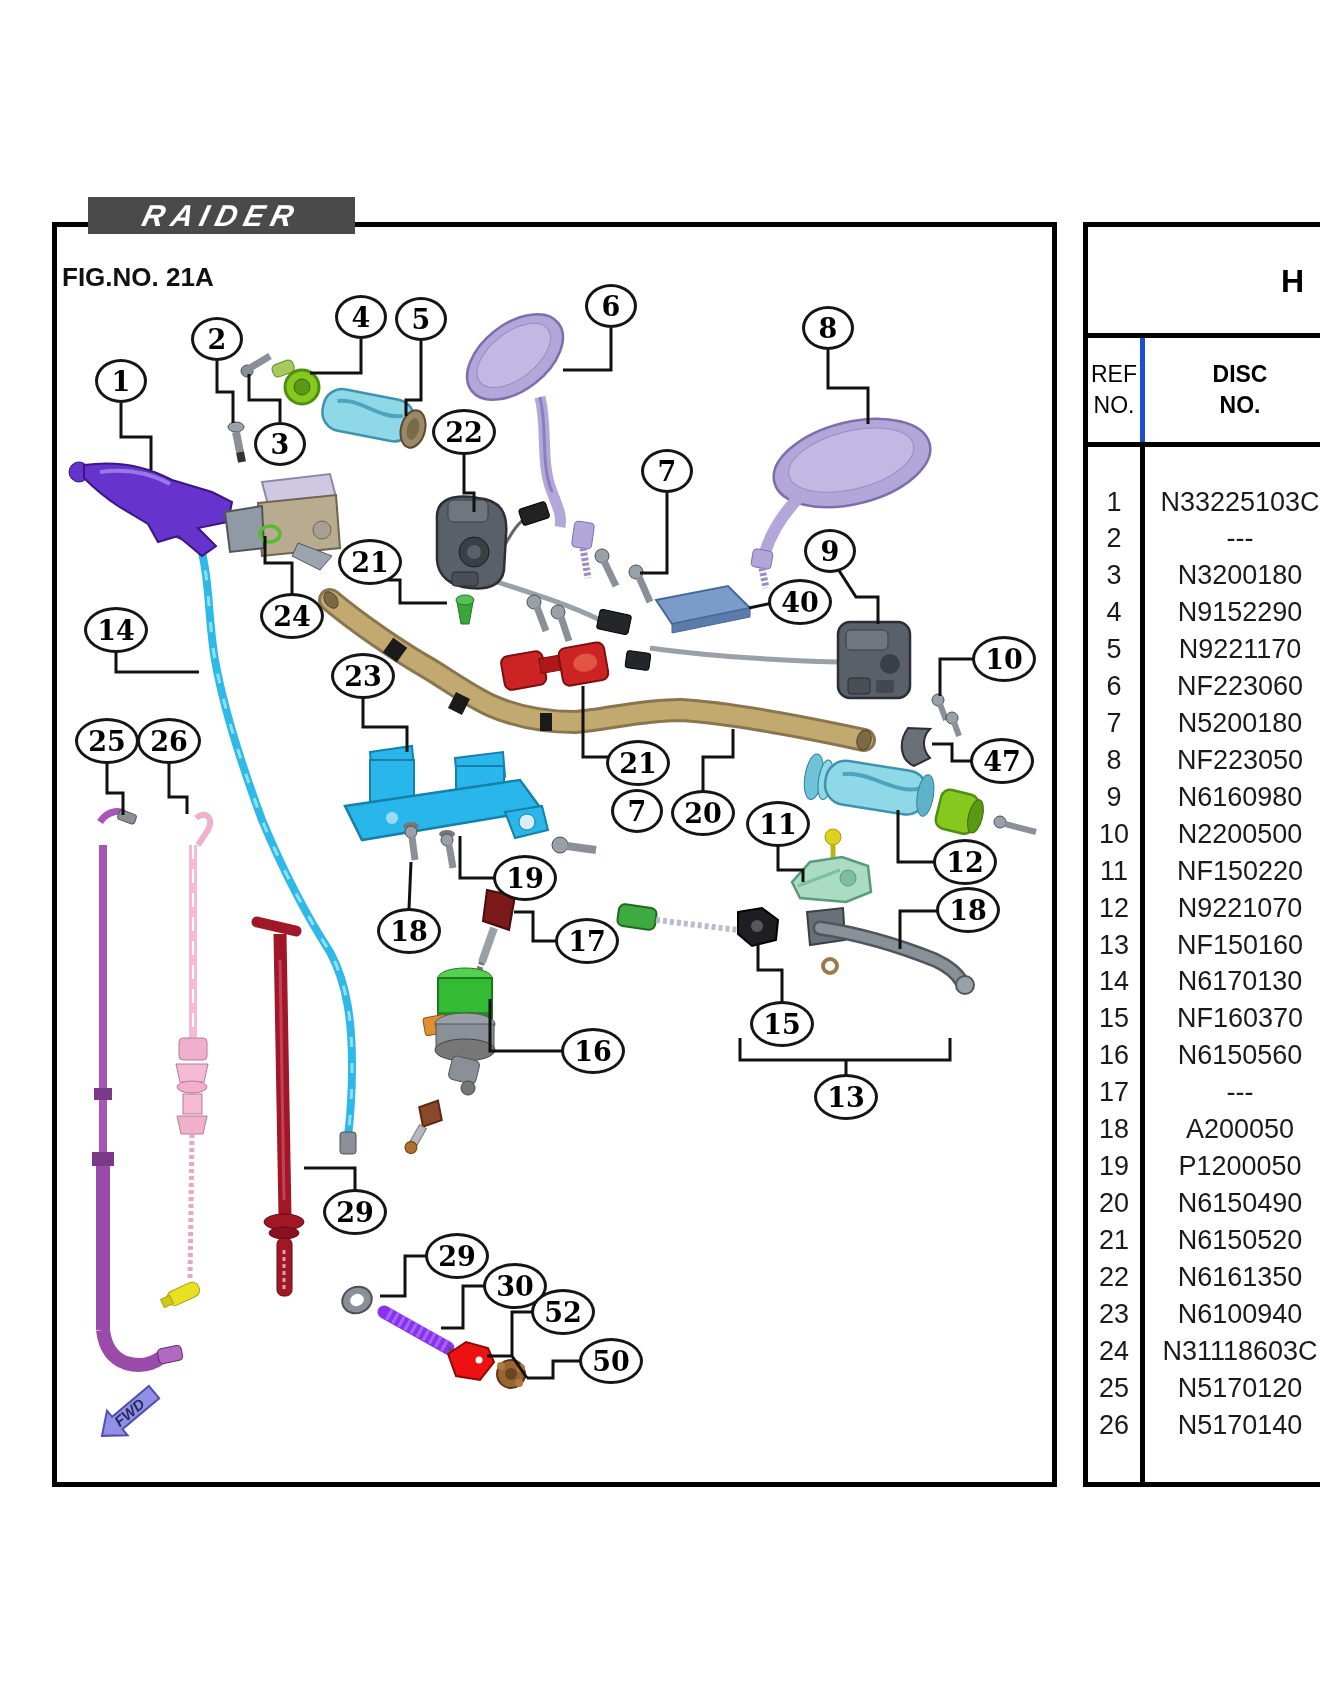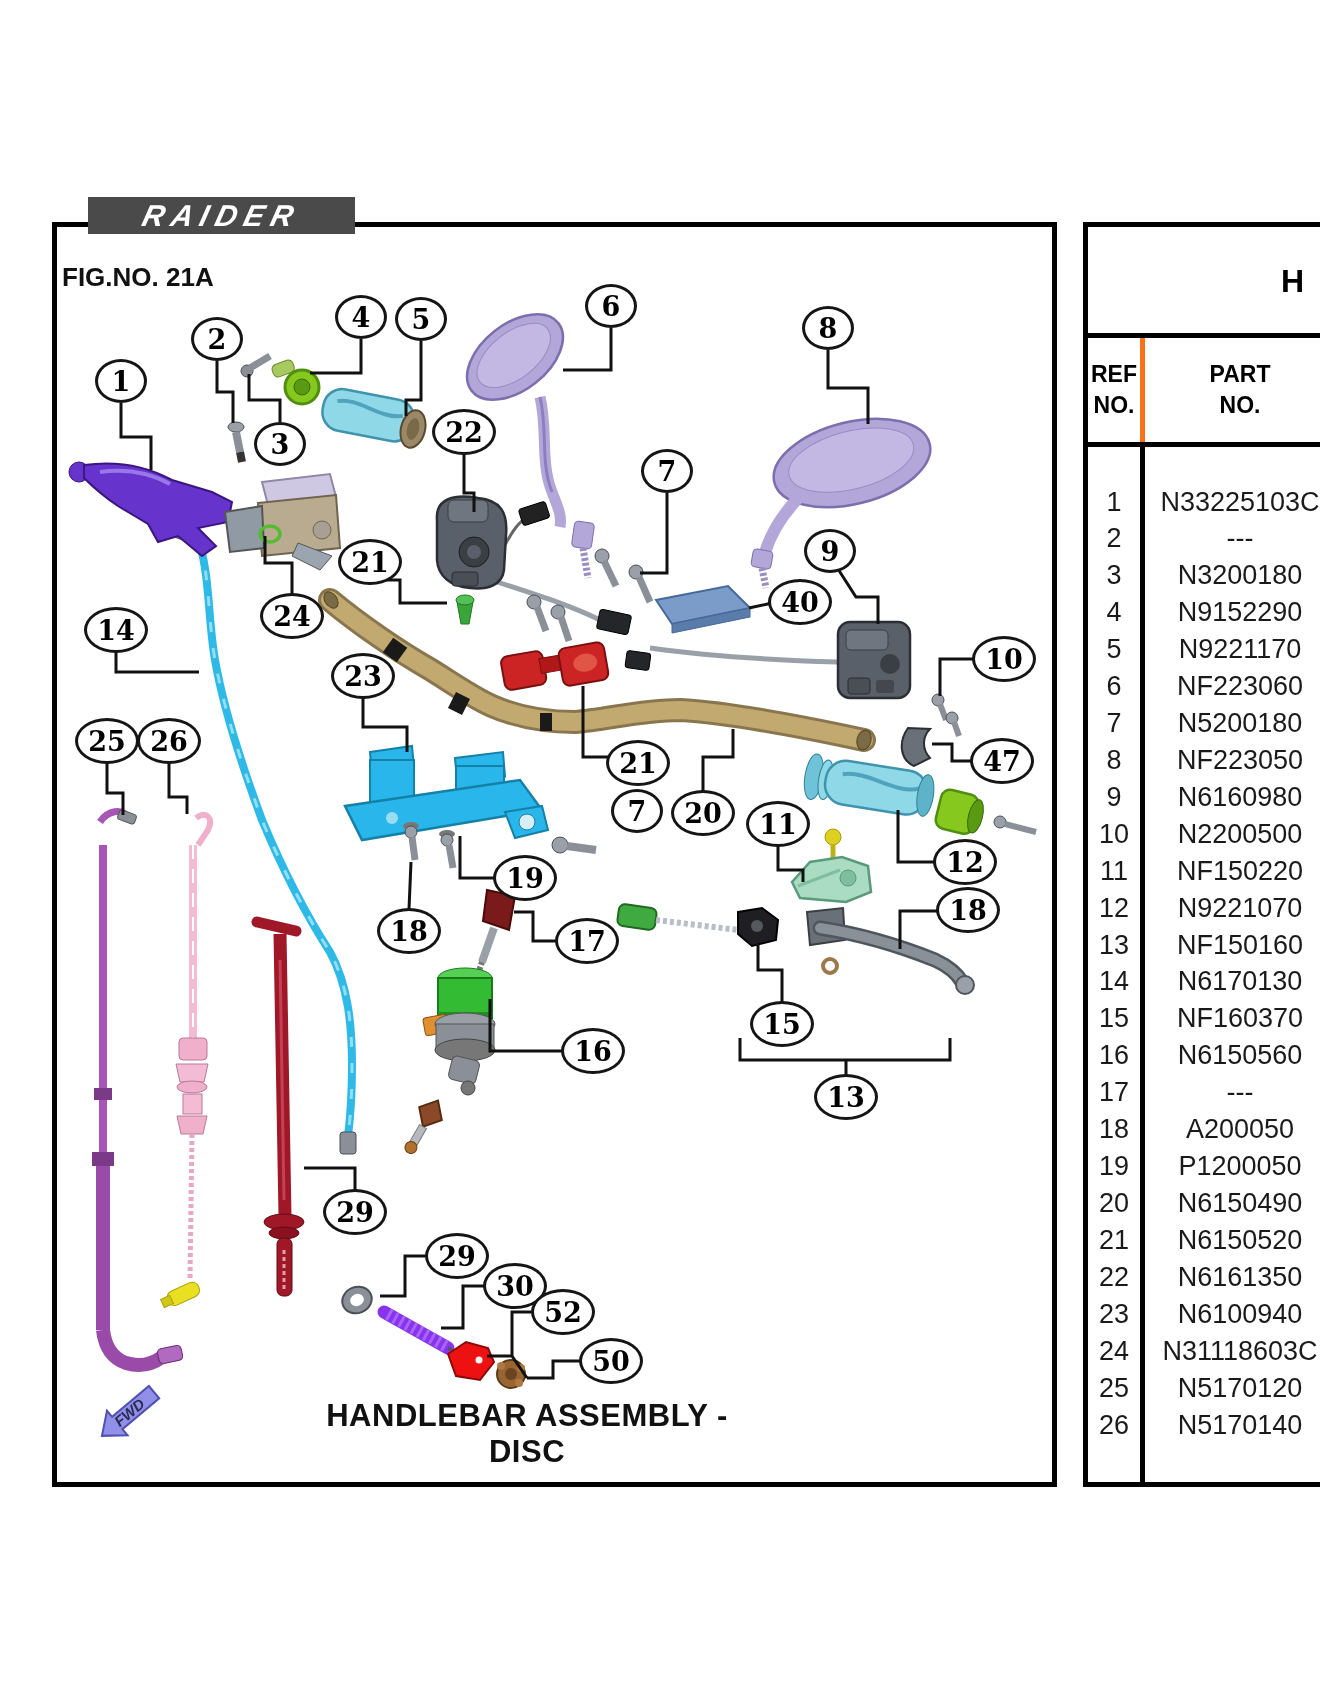--- a/index.html
+++ b/index.html
@@ -15,22 +15,22 @@
         border:5px solid #000;box-sizing:border-box;background:#fff;}
   #table-box{position:absolute;left:1083px;top:222px;width:257px;height:1265px;
         border:5px solid #000;box-sizing:border-box;background:#fff;}
   #fig-label{position:absolute;left:62px;top:262px;font-size:26px;font-weight:bold;color:#111;z-index:5;}
   #diagram-title{position:absolute;left:287px;top:1398px;width:480px;text-align:center;
         font-size:31px;font-weight:bold;color:#111;letter-spacing:0.5px;z-index:5;}
   
   .t-title-row{position:absolute;left:0;right:0;top:0;height:106px;border-bottom:5px solid #000;}
   .t-title-row span{position:absolute;left:193px;top:36px;font-size:32px;font-weight:bold;white-space:nowrap;}
   .t-header-row{position:absolute;left:0;right:0;top:111px;height:104px;border-bottom:5px solid #000;display:flex;}
-  .t-header-ref{width:52px;border-right:5px solid #f97316;display:flex;flex-direction:column;
-        align-items:center;justify-content:center;font-weight:bold;font-size:23px;line-height:31px;text-align:center;}
+  .t-header-ref{width:52px;border-right:5px solid #1d4ed8;display:flex;flex-direction:column;
+        align-items:center;justify-content:center;font-weight:normal;font-size:23px;line-height:31px;text-align:center;}
   .t-header-part{flex:1;display:flex;flex-direction:column;align-items:center;justify-content:center;
         font-weight:bold;font-size:23px;line-height:31px;}
   #t-separator{position:absolute;left:52px;top:215px;bottom:0;width:5px;background:#000;}
   #table-rows{position:absolute;left:0;right:0;top:220px;bottom:0;}
   .trow{position:absolute;left:0;right:0;height:37px;display:flex;font-size:27px;color:#1a1a1a;}
   .c-ref{width:52px;text-align:center;line-height:37px;}
   .c-gap{width:5px;}
   .c-part{flex:1;text-align:center;line-height:37px;}
   
   #art{position:absolute;left:0;top:0;width:1320px;height:1700px;z-index:4;}
@@ -57,21 +57,21 @@
   <div id="table-box">
     <div class="t-title-row">
       <span>H</span>
     </div>
     <div class="t-header-row">
       <div class="t-header-ref">
         <span>REF</span>
         <span>NO.</span>
       </div>
       <div class="t-header-part">
-        <span>PART</span>
+        <span>DISC</span>
         <span>NO.</span>
       </div>
     </div>
     <div id="t-separator"></div>
     <div id="table-rows">
         <div class="trow" style="top: 36.5px;">
           <div class="c-ref">1</div>
           <div class="c-gap"></div>
           <div class="c-part">N33225103C</div>
         </div>
@@ -556,14 +556,13 @@
       <div class="callout wide" style="left: 1002px; top: 761px;">47</div>
       <div class="callout wide" style="left: 355px; top: 1212px;">29</div>
       <div class="callout wide" style="left: 457px; top: 1256px;">29</div>
       <div class="callout wide" style="left: 515px; top: 1286px;">30</div>
       <div class="callout wide" style="left: 563px; top: 1312px;">52</div>
       <div class="callout wide" style="left: 611px; top: 1361px;">50</div>
       <div class="callout wide" style="left: 800px; top: 602px;">40</div>
       <div class="callout wide" style="left: 370px; top: 562px;">21</div>
     </div>
 
-  <div id="diagram-title">HANDLEBAR ASSEMBLY - DISC</div>
 </div>
 
 </body></html>

